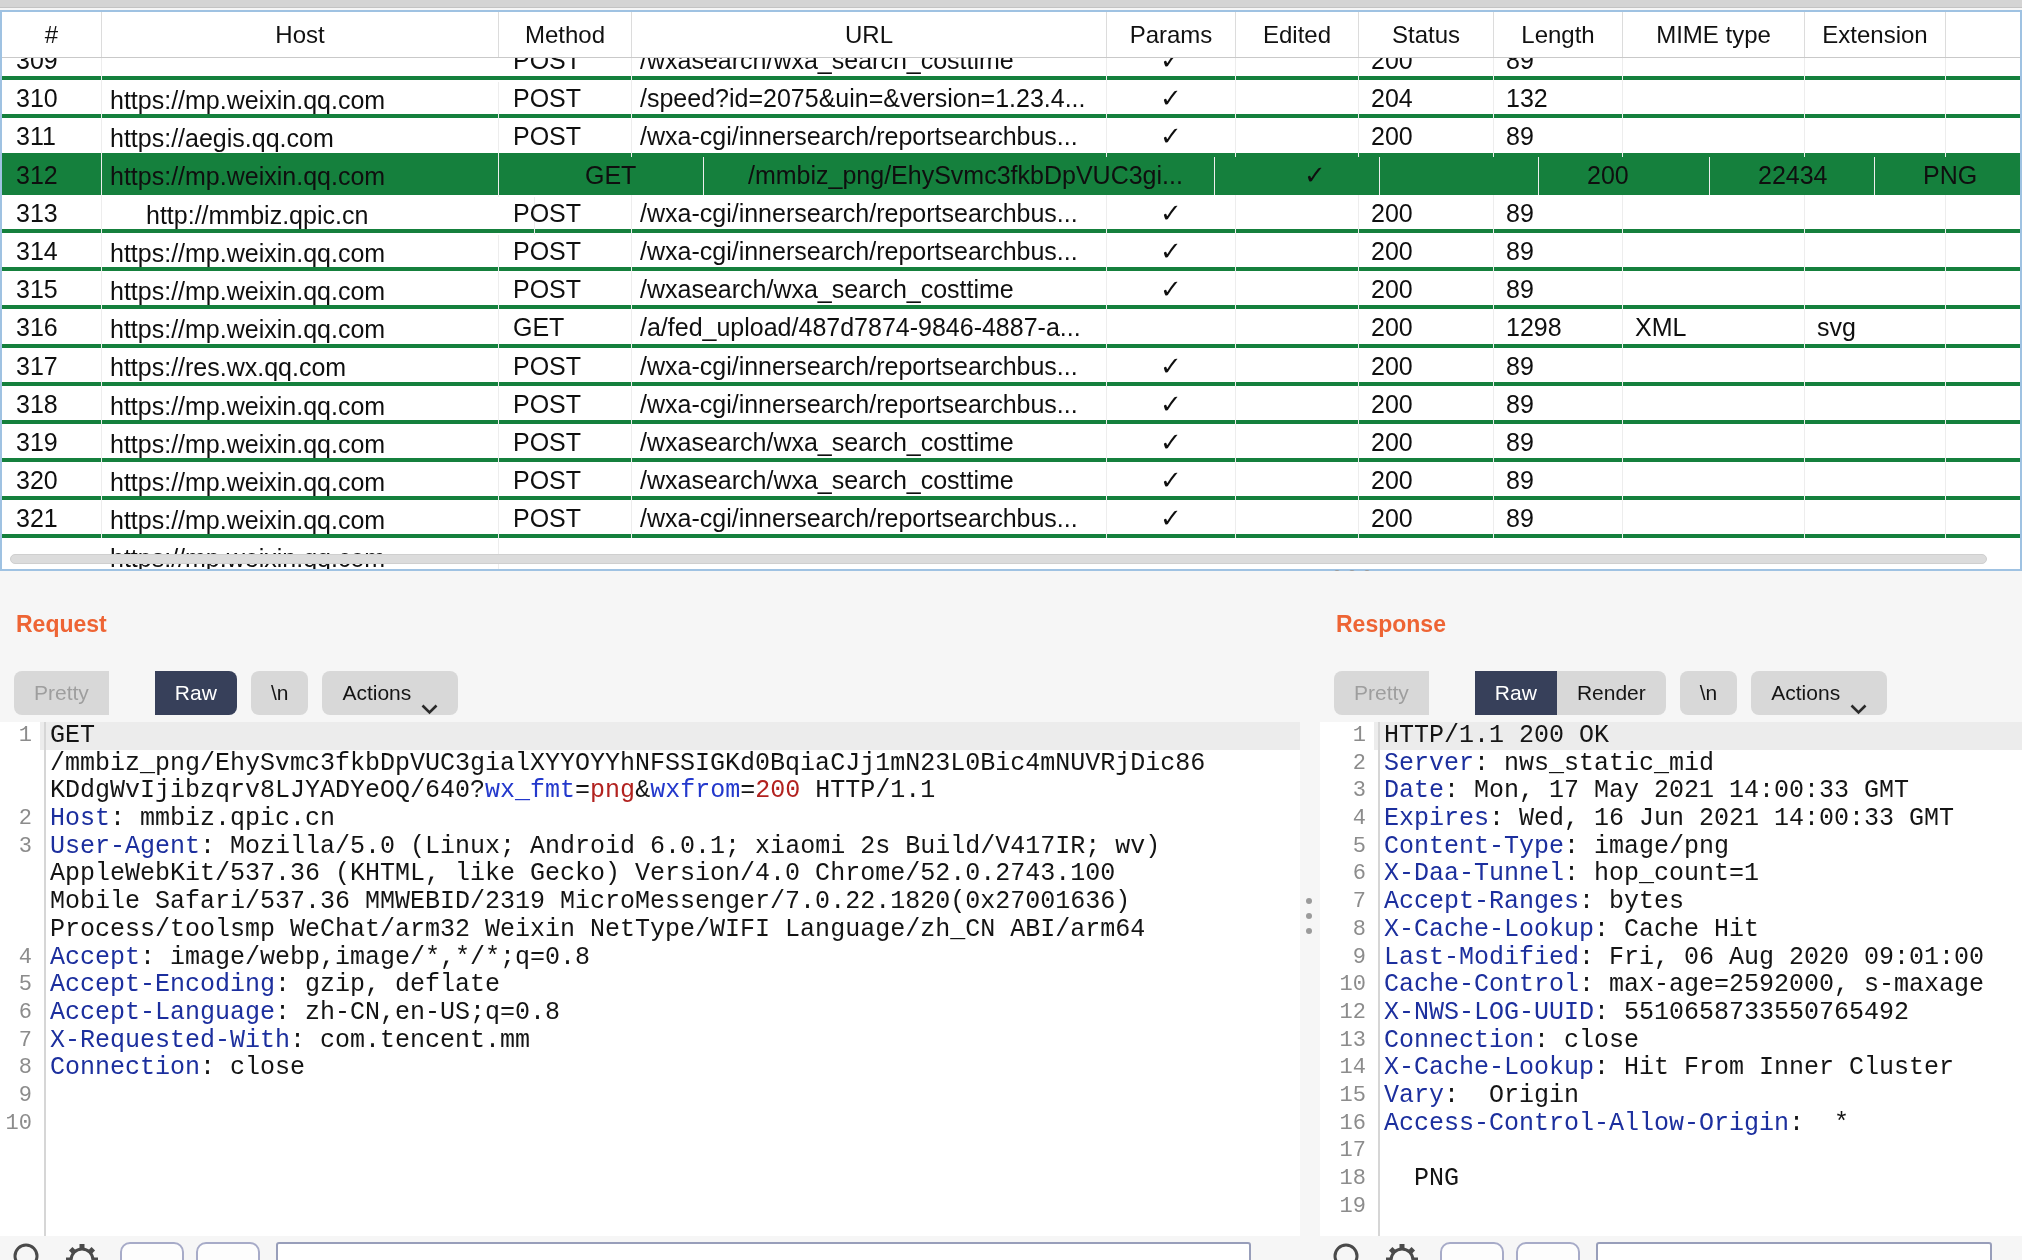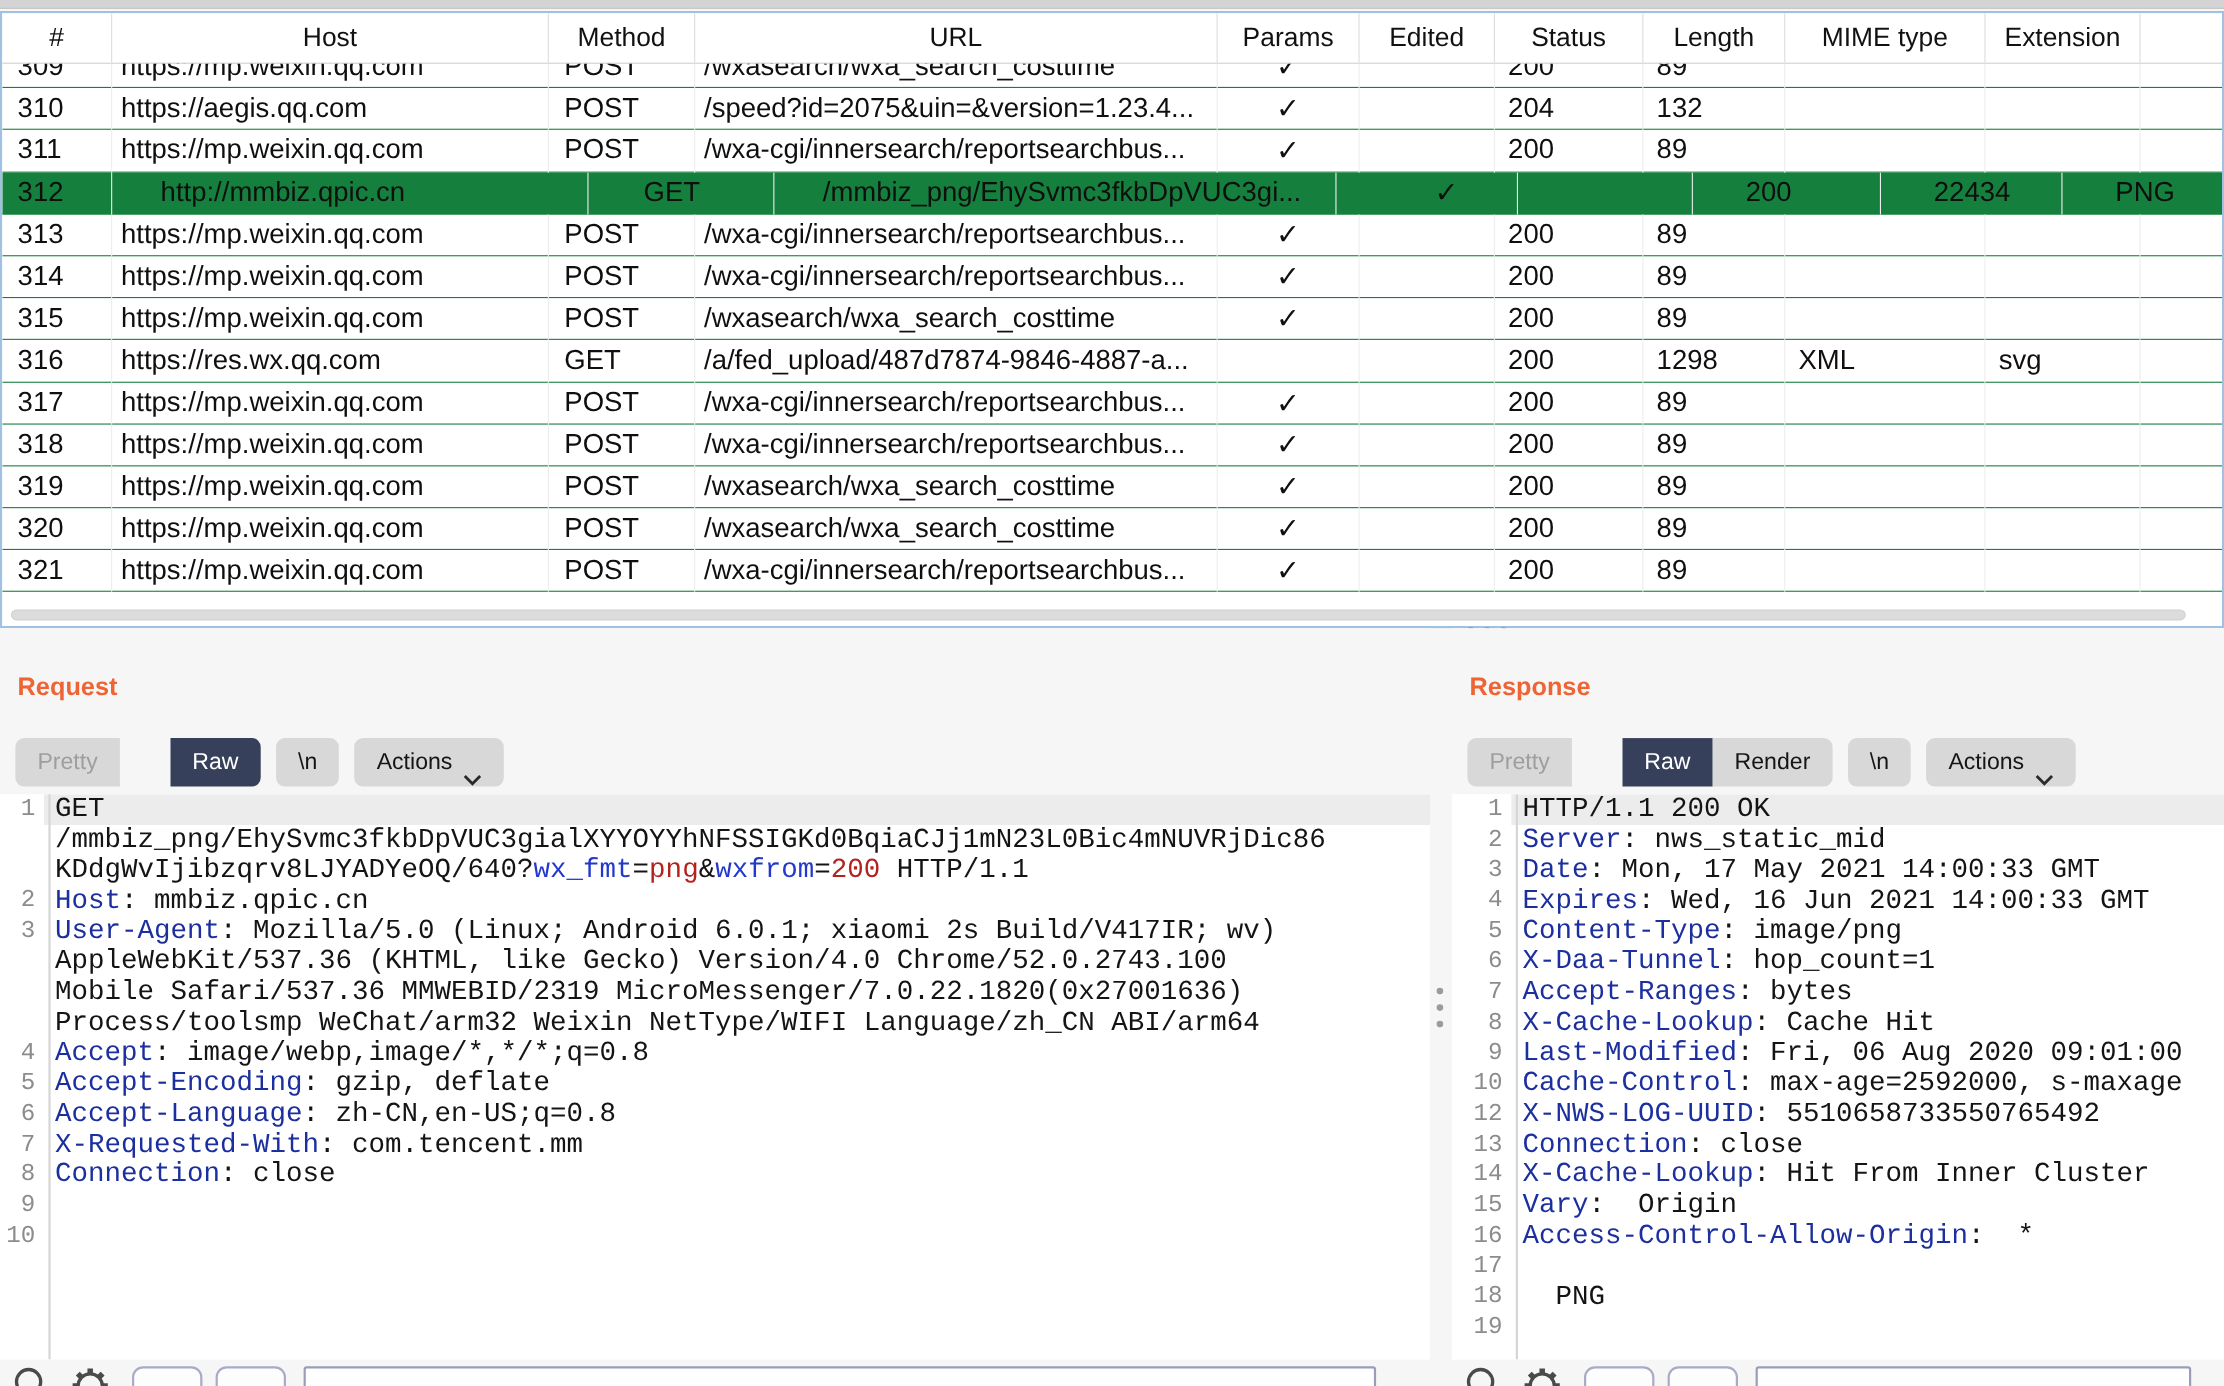--- a/index.html
+++ b/index.html
@@ -17,28 +17,28 @@
   .table-wrap { position:absolute; top:10px; left:0; width:2022px; height:561px;
     background:#fff; border:2px solid #9fc2e2; overflow:hidden; }
   .grid { display:grid;
     grid-template-columns:100px 397px 133px 475px 129px 123px 135px 129px 182px 141px 1fr; }
   .thead { position:absolute; top:0; left:0; right:0; height:46px; background:#fff;
     border-bottom:1px solid #c9c9c9; }
   .th { height:45px; line-height:45px; text-align:center; font-size:24px; color:#111;
     border-right:1px solid #dcdcdc; overflow:hidden; white-space:nowrap; }
   .th:last-child { border-right:none; }
   .tbody { position:absolute; top:46px; left:0; right:0; bottom:0; overflow:hidden; background:#fff; }
-  .trow { height:38.2px; border-bottom:1px solid #15803d; }
+  .trow { height:38.2px; border-bottom:4px solid #15803d; }
   .trow:first-child { margin-top:-16px; }
   .trow.hl { background:#15803d;gap:36px; }
   .td { height:38.2px; line-height:37px; font-size:25px; white-space:nowrap; overflow:hidden;
     border-right:1px solid #ededed; }
   .td:last-child { border-right:none; }
   .td.c-num  { padding-left:14px; }
-  .td.c-host { padding-left:8px; }
+  .td.c-host { padding-left:8px;margin-top:40px; }
   .td.c-meth { padding-left:14px; }
   .td.c-url  { padding-left:8px; }
   .td.c-params, .td.c-edited { text-align:center; font-size:26px; }
   .td.c-status, .td.c-length, .td.c-mime, .td.c-ext { padding-left:12px; }
   .hscroll-thumb { position:absolute; left:8px; top:542px; width:1977px; height:10px;
     border-radius:5px; background:#dcdcdc; border:1px solid #cfcfcf; }
 
   
   .dots-h { position:absolute; top:570px; left:1334px; display:flex; gap:9px; }
   .dots-h i { width:6px; height:6px; border-radius:50%; background:#9b9b9b; }

